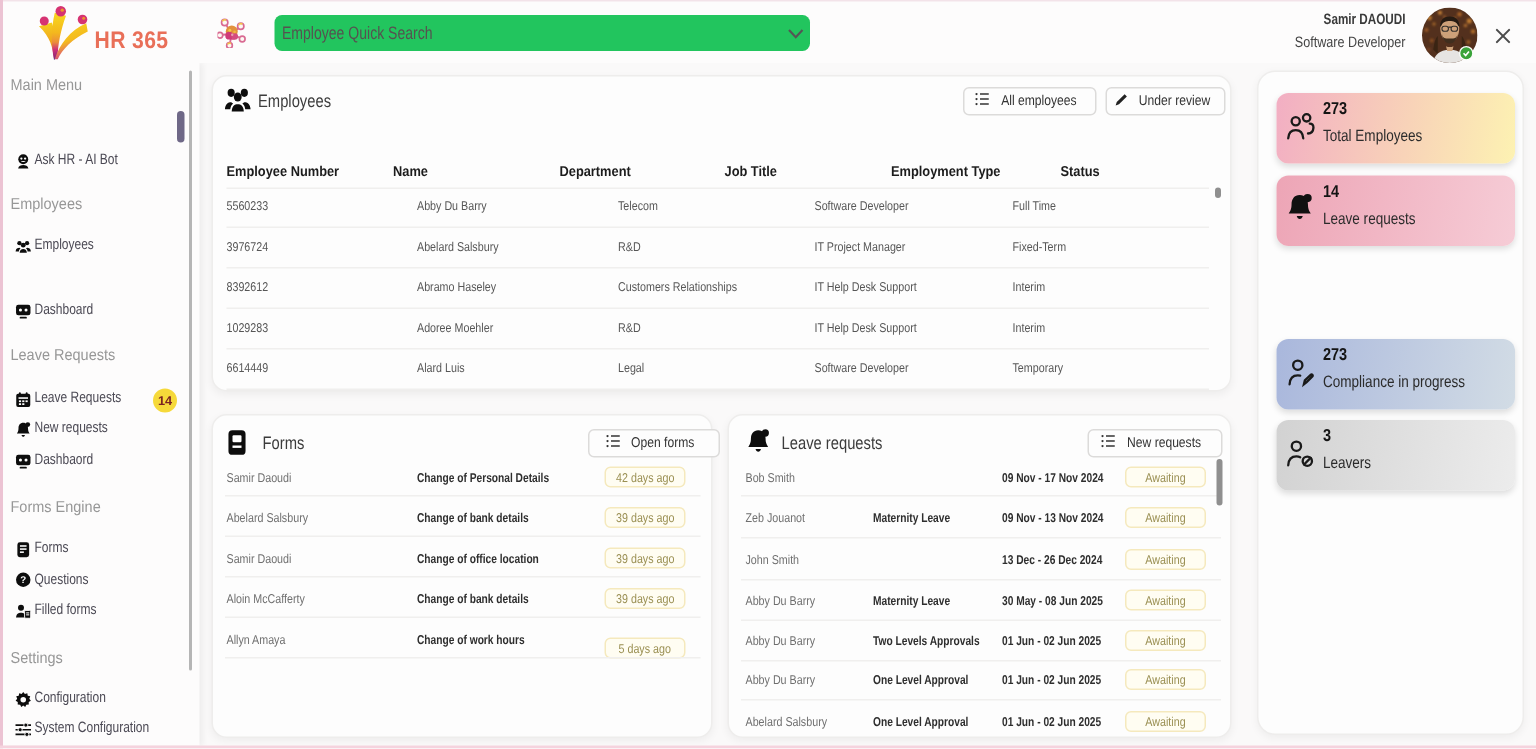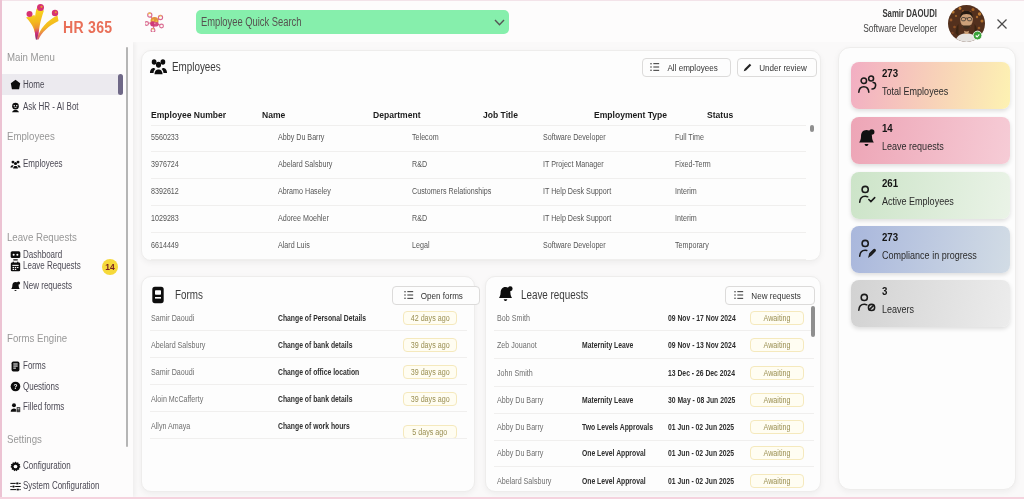--- a/index.html
+++ b/index.html
@@ -14,21 +14,21 @@
 #card-emp { left:141px; top:50px; width:680px; height:211px; }
 #card-forms { left:141px; top:276px; width:334px; height:216px; }
 #card-leave { left:485px; top:276px; width:336px; height:216px; }
 #rightpanel { left:838px; top:47px; width:178px; height:443px; border-radius:12px; }
 .t { display:inline-block; transform:scaleX(0.82); transform-origin:0 50%; white-space:nowrap; }
 
 
 #logo { position:absolute; left:21px; top:3px; }
 #hr365 { position:absolute; left:63px; top:18.5px; font-size:16px; font-weight:bold; color:#e96f58; transform:scaleX(0.88); transform-origin:0 0; letter-spacing:0.3px; }
 #fw2 { position:absolute; left:145px; top:12px; }
-#qsearch { position:absolute; left:196px; top:10px; width:313px; height:24px; background:#86efac; border-radius:5px; }
+#qsearch { position:absolute; left:183px; top:10px; width:357px; height:24px; background:#22c55e; border-radius:5px; }
 #qsearch .t { position:absolute; left:5px; top:5px; font-size:12px; color:#565250; transform:scaleX(0.78); }
 #qsearch svg.chev { position:absolute; right:4px; top:9px; }
 #uname { position:absolute; left:817px; top:7.5px; width:120px; text-align:right; font-size:10px; font-weight:bold; color:#3a3a3a; transform:scaleX(0.78); transform-origin:100% 50%; }
 #urole { position:absolute; left:817px; top:22.5px; width:120px; text-align:right; font-size:10px; color:#454545; transform:scaleX(0.84); transform-origin:100% 50%; }
 #avatar { position:absolute; left:948px; top:5px; width:37px; height:37px; }
 #closex { position:absolute; left:997px; top:19px; }
 
 
 .shead { position:absolute; left:5px; font-size:10.5px; color:#979797; transform:scaleX(0.92); transform-origin:0 0; white-space:nowrap; }
 .sitem { position:absolute; left:0; width:117px; height:21px; }
@@ -184,26 +184,20 @@
   </svg>
   <svg id="closex" width="10" height="10" viewBox="0 0 10 10">
         <g stroke="#4c4c4c" stroke-width="1.2">
           <line x1="0.5" y1="0.5" x2="9.5" y2="9.5"></line>
           <line x1="9.5" y1="0.5" x2="0.5" y2="9.5"></line>
         </g>
       </svg>
 </div>
 <div id="sidebar">
       <div class="shead" style="top:9px;">Main Menu</div>
-<div class="sitem active" style="top:32px;">
-        <svg class="ic" viewBox="0 0 16 16">
-          <path d="M8 1 L14.8 6.2 L13.2 15 L2.8 15 L1.2 6.2 Z" fill="#0d0d0d"></path>
-        </svg>
-        <span class="lb">Home</span>
-      </div>
 
 <div class="sitem" style="top:54.5px;text-align:right;">
         <svg class="ic" viewBox="0 0 16 16">
           <circle cx="8" cy="6" r="4.8" fill="#0d0d0d"></circle>
           <circle cx="6.2" cy="5.4" r="1.1" fill="#fff"></circle>
           <circle cx="9.8" cy="5.4" r="1.1" fill="#fff"></circle>
           <path d="M5.5 7.8 C7 8.9 9 8.9 10.5 7.8 Z" fill="#fff"></path>
           <path d="M3 15 C3.5 12.3 5.8 11.6 8 11.6 C10.2 11.6 12.5 12.3 13 15 Z" fill="#0d0d0d"></path>
         </svg>
         <span class="lb">Ask HR - AI Bot</span>
@@ -216,21 +210,21 @@
           <circle cx="11.7" cy="4.5" r="2.1" fill="#0d0d0d"></circle>
           <circle cx="8" cy="6.5" r="2.3" fill="#0d0d0d"></circle>
           <path d="M0.6 12.5 C0.8 9.8 2.5 9 4.3 9 L5.4 9.6 C4.4 10.3 3.9 11.3 3.8 12.5 Z" fill="#0d0d0d"></path>
           <path d="M15.4 12.5 C15.2 9.8 13.5 9 11.7 9 L10.6 9.6 C11.6 10.3 12.1 11.3 12.2 12.5 Z" fill="#0d0d0d"></path>
           <path d="M4.5 13.8 C4.7 11 6.2 10.2 8 10.2 C9.8 10.2 11.3 11 11.5 13.8 Z" fill="#0d0d0d"></path>
         </svg>
         <span class="lb">Employees</span>
       </div>
 
 
-<div class="sitem" style="top:154.5px;margin-top:48px;">
+<div class="sitem" style="top:154.5px;">
         <svg class="ic" viewBox="0 0 16 16">
           <rect x="1" y="1.8" width="14" height="10" rx="2.2" fill="#0d0d0d"></rect>
           <circle cx="5.3" cy="6.8" r="1.5" fill="#fff"></circle>
           <circle cx="10.7" cy="6.8" r="1.5" fill="#fff"></circle>
           <rect x="4.5" y="13.4" width="7" height="1.7" rx="0.85" fill="#0d0d0d"></rect>
         </svg>
         <span class="lb">Dashboard</span>
       </div>
 
 <div class="shead" style="top:189px;">Leave Requests</div>
@@ -252,20 +246,29 @@
 
 <div class="sitem" style="top:233.5px;">
         <svg class="ic" viewBox="0 0 16 16">
           <path d="M8 1.3 C4.9 1.3 3.4 3.7 3.4 6.5 C3.4 9.6 2.4 10.6 1.8 11.7 L14.2 11.7 C13.6 10.6 12.6 9.6 12.6 6.5 C12.6 3.7 11.1 1.3 8 1.3 Z" fill="#0d0d0d"></path>
           <path d="M6.3 13 C6.6 14.1 7.2 14.7 8 14.7 C8.8 14.7 9.4 14.1 9.7 13 Z" fill="#0d0d0d"></path>
           <circle cx="12.4" cy="3" r="2.3" fill="#0d0d0d"></circle>
         </svg>
         <span class="lb">New requests</span>
       </div>
 
+<div class="sitem" style="top:254.5px;">
+        <svg class="ic" viewBox="0 0 16 16">
+          <rect x="1" y="1.8" width="14" height="10" rx="2.2" fill="#0d0d0d"></rect>
+          <circle cx="5.3" cy="6.8" r="1.5" fill="#fff"></circle>
+          <circle cx="10.7" cy="6.8" r="1.5" fill="#fff"></circle>
+          <rect x="4.5" y="13.4" width="7" height="1.7" rx="0.85" fill="#0d0d0d"></rect>
+        </svg>
+        <span class="lb">Dashbaord</span>
+      </div>
 
 <div class="shead" style="top:289.5px;">Forms Engine</div>
 <div class="sitem" style="top:313.5px;">
         <svg class="ic" viewBox="0 0 16 16">
           <rect x="2.3" y="0.8" width="11.4" height="14.4" rx="2.4" fill="#0d0d0d"></rect>
           <rect x="4.8" y="3.6" width="6.4" height="1.5" fill="#fff"></rect>
           <rect x="4.8" y="6.6" width="6.4" height="1.5" fill="#fff"></rect>
           <rect x="4.8" y="9.6" width="3.8" height="1.5" fill="#fff"></rect>
         </svg>
         <span class="lb">Forms</span>
@@ -482,31 +485,20 @@
       </div>
 <div class="pill" style="top:69px; background:linear-gradient(100deg,#eda5b6,#f6ccd6);">
         <svg class="pic" width="19" height="20" viewBox="0 0 16 16">
           <path d="M8 1.3 C4.9 1.3 3.4 3.7 3.4 6.5 C3.4 9.6 2.4 10.6 1.8 11.7 L14.2 11.7 C13.6 10.6 12.6 9.6 12.6 6.5 C12.6 3.7 11.1 1.3 8 1.3 Z" fill="#111"></path>
           <path d="M6.3 13 C6.6 14.1 7.2 14.7 8 14.7 C8.8 14.7 9.4 14.1 9.7 13 Z" fill="#111"></path>
           <circle cx="12.4" cy="3" r="2.3" fill="#111"></circle>
         </svg>
         <div class="pnum">14</div>
         <div class="plbl">Leave requests</div>
       </div>
-<div class="pill" style="top:124px; background:linear-gradient(100deg,#cce4c8,#eaf3e7);">
-        <svg class="pic" width="20" height="22" viewBox="0 0 22 24">
-          <g fill="none" stroke="#1a1a1a" stroke-width="1.7" stroke-linecap="round">
-            <circle cx="9" cy="7" r="3.4"></circle>
-            <path d="M3 21 C3.3 16 6 14.5 9 14.5 C10 14.5 11 14.7 11.8 15.1"></path>
-            <path d="M13 18 L15.3 20.3 L19.5 16"></path>
-          </g>
-        </svg>
-        <div class="pnum">261</div>
-        <div class="plbl">Active Employees</div>
-      </div>
 <div class="pill" style="top:178px; background:linear-gradient(100deg,#a9b7dc,#d2dce5);">
         <svg class="pic" width="20" height="22" viewBox="0 0 22 24">
           <g fill="none" stroke="#1a1a1a" stroke-width="1.7" stroke-linecap="round">
             <circle cx="9" cy="7" r="3.4"></circle>
             <path d="M3 21 C3.3 16 6 14.5 9 14.5 C9.6 14.5 10.2 14.6 10.8 14.7"></path>
             <path d="M13.5 21 L14.2 18.2 L18.5 14 C19.3 13.2 20.5 14.4 19.7 15.2 L15.5 19.5 Z"></path>
           </g>
         </svg>
         <div class="pnum">273</div>
         <div class="plbl">Compliance in progress</div>

